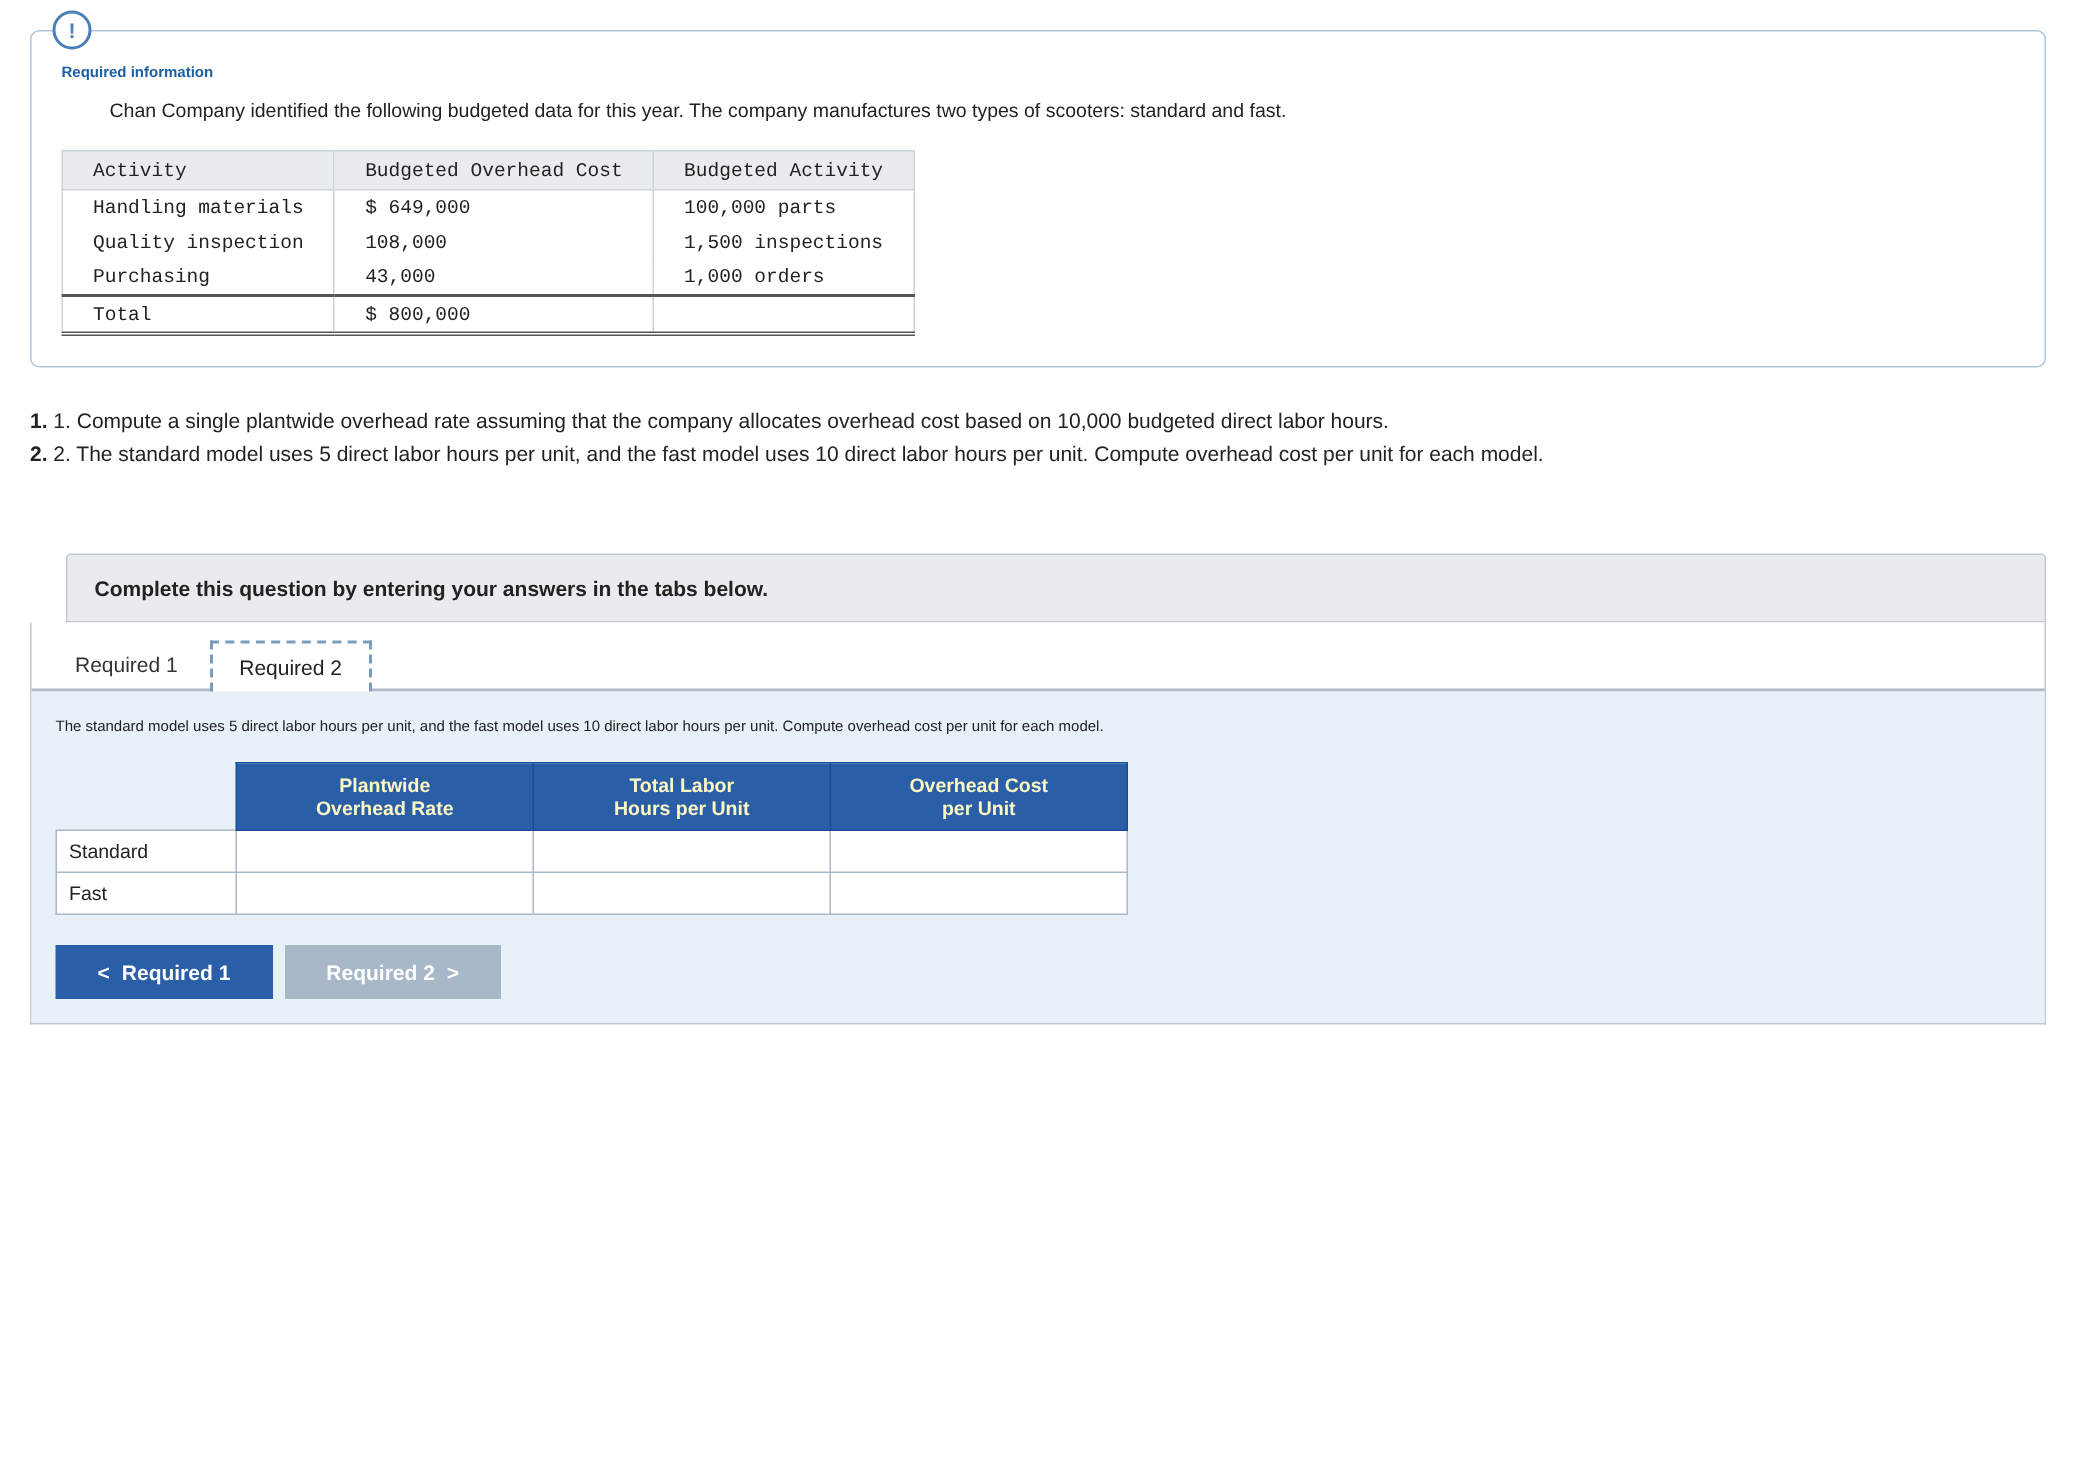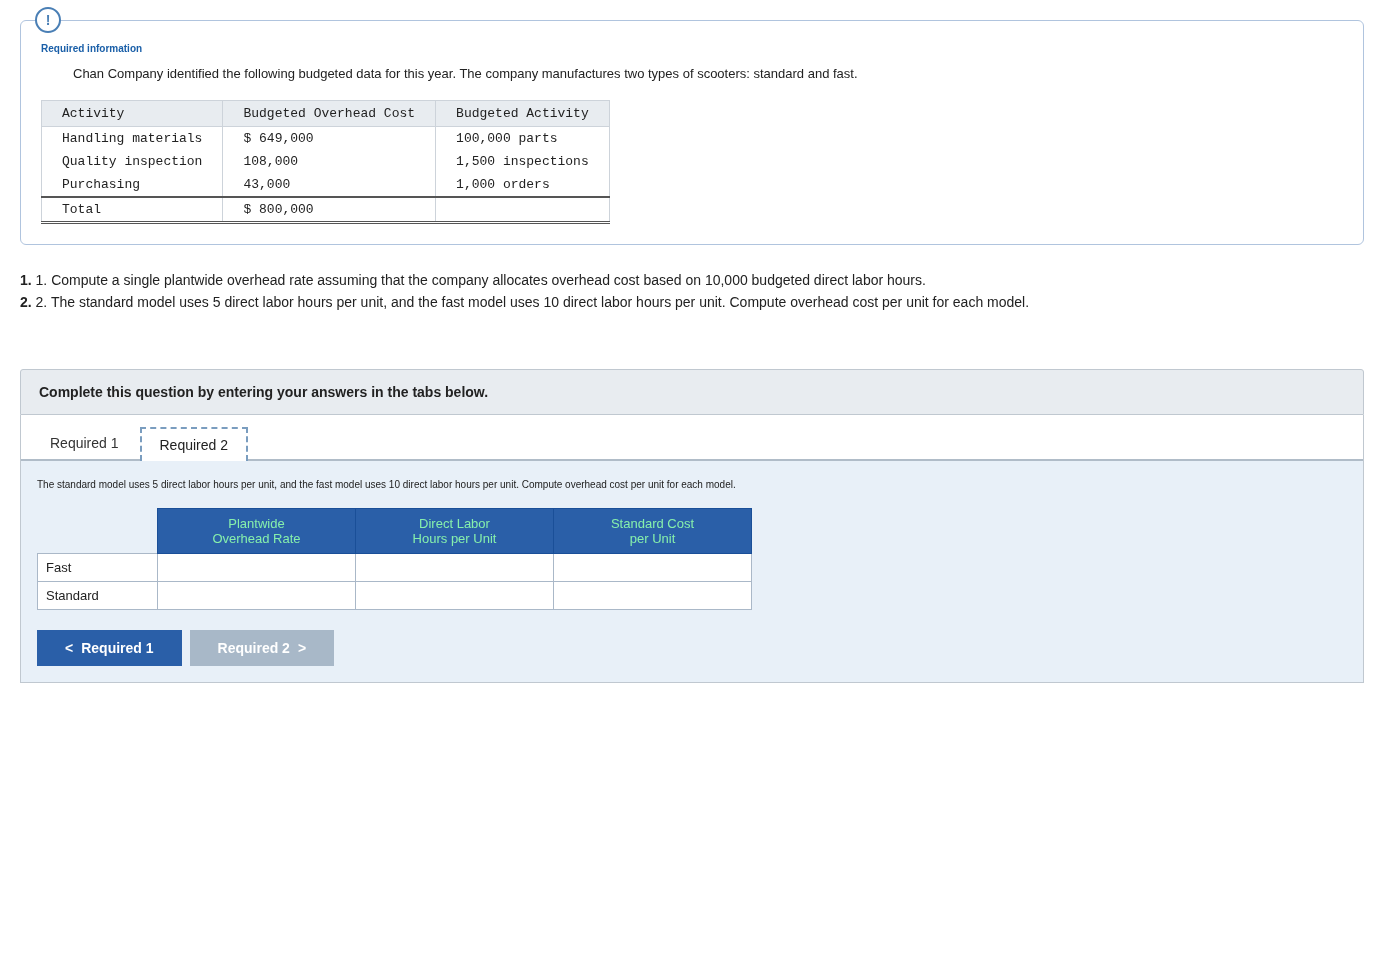--- a/index.html
+++ b/index.html
@@ -96,20 +96,21 @@
       font-weight: bold;
     }
 
     
     .complete-box {
       border: 1px solid #c0c8d0;
       background: #e8ecf0;
       padding: 14px 18px;
       margin-bottom: 0;
       border-radius: 3px 3px 0 0;
+      margin-left: 24px;
     }
     .complete-box-text {
       font-weight: bold;
       font-size: 14px;
     }
 
     
     .tabs-container {
       border: 1px solid #c0c8d0;
       border-top: none;
@@ -158,24 +159,24 @@
     
     .answer-table-wrapper {
       margin-bottom: 20px;
     }
     .answer-table {
       border-collapse: collapse;
       font-size: 13px;
     }
     .answer-table th {
       background: #2a5fa8;
-      color: #86efac;
+      color: #fef9c3;
       padding: 7px 12px;
       text-align: center;
-      font-weight: normal;
+      font-weight: bold;
       border: 1px solid #1a4f98;
       font-size: 13px;
     }
     .answer-table th.row-header {
       background: transparent;
       border: none;
       width: 80px;
     }
     .answer-table td {
       border: 1px solid #aab8c8;
@@ -304,41 +305,41 @@
           <tr>
             <th class="row-header"></th>
             <th>
               <div class="th-two-line">
                 <span>Plantwide</span><br>
                 <span>Overhead Rate</span>
               </div>
             </th>
             <th>
               <div class="th-two-line">
-                <span>Direct Labor</span><br>
+                <span>Total Labor</span><br>
                 <span>Hours per Unit</span>
               </div>
             </th>
             <th>
               <div class="th-two-line">
-                <span>Standard Cost</span><br>
+                <span>Overhead Cost</span><br>
                 <span>per Unit</span>
               </div>
             </th>
           </tr>
         </thead>
         <tbody>
           <tr>
-            <td class="row-label">Fast</td>
+            <td class="row-label">Standard</td>
             <td class="input-cell"><input type="text" style="border: none; outline: none; width: 100%; height: 100%;"></td>
             <td class="input-cell"><input type="text" style="border: none; outline: none; width: 100%; height: 100%;"></td>
             <td class="input-cell"><input type="text" style="border: none; outline: none; width: 100%; height: 100%;"></td>
           </tr>
           <tr>
-            <td class="row-label">Standard</td>
+            <td class="row-label">Fast</td>
             <td class="input-cell"><input type="text" style="border: none; outline: none; width: 100%; height: 100%;"></td>
             <td class="input-cell"><input type="text" style="border: none; outline: none; width: 100%; height: 100%;"></td>
             <td class="input-cell"><input type="text" style="border: none; outline: none; width: 100%; height: 100%;"></td>
           </tr>
         </tbody>
       </table>
     </div>
 
     <div class="nav-buttons">
       <button class="nav-btn-primary">

